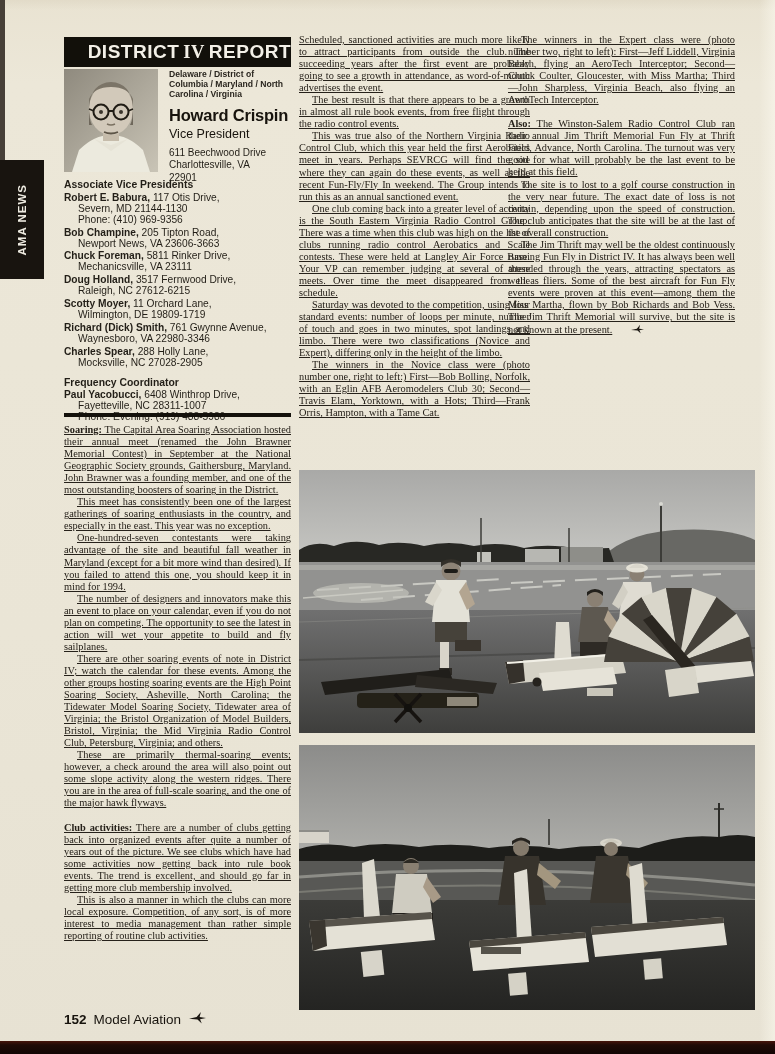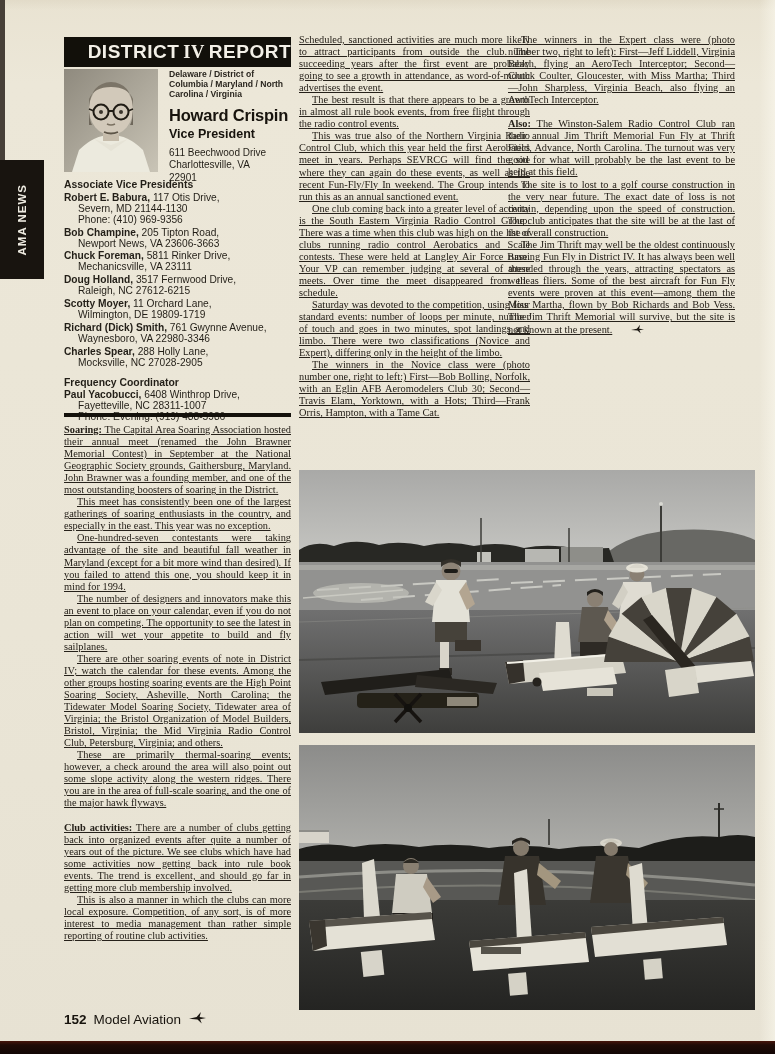--- a/index.html
+++ b/index.html
@@ -31,21 +31,21 @@
   .report-header .numeral{font-family:"Liberation Serif","DejaVu Serif",serif;font-weight:bold;
     font-size:18.5px;padding:0 4px;}
 
   .portrait{position:absolute;left:64px;top:69px;width:94px;height:103px;background:#9a958a;}
   .portrait svg{display:block;}
 
   .officer-info{position:absolute;left:169px;top:69px;width:124px;
     font-family:"Liberation Sans","DejaVu Sans",sans-serif;}
   .officer-regions{font-size:8.6px;font-weight:bold;line-height:10px;color:#2a261f;}
   .officer-name{font-size:16.5px;font-weight:bold;margin-top:7px;letter-spacing:-.2px;color:#17130d;}
-  .officer-role{font-size:12.5px;font-weight:bold;margin-top:2px;color:#17130d;}
+  .officer-role{font-size:12.5px;font-weight:normal;margin-top:2px;color:#17130d;}
   .officer-address{font-size:10px;line-height:12.4px;margin-top:6px;color:#221e17;}
 
   .avp{position:absolute;left:64px;top:180px;width:228px;
     font-family:"Liberation Sans","DejaVu Sans",sans-serif;font-size:10.2px;line-height:10.9px;color:#221e17;}
   .avp .heading{font-weight:bold;font-size:10.4px;margin-bottom:1px;}
   .vp-entry{margin-top:2px;}
   .vp-entry p{margin:0;}
   .vp-cont{padding-left:14px;}
   .vp-name{font-weight:bold;}
   .freq{margin-top:9px;}

